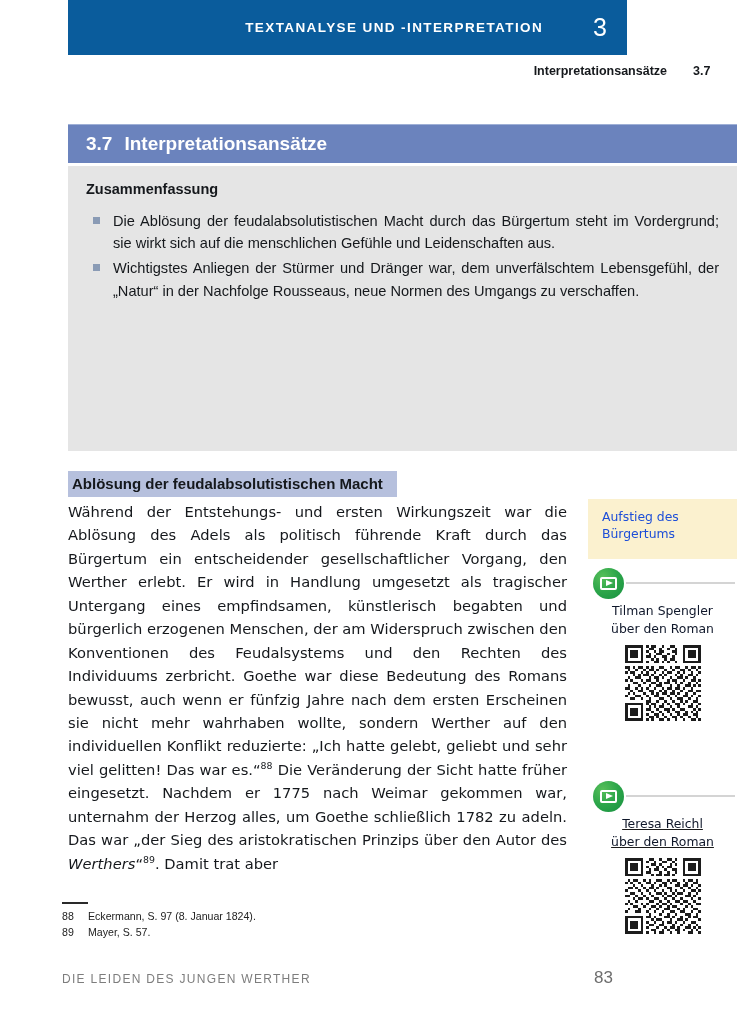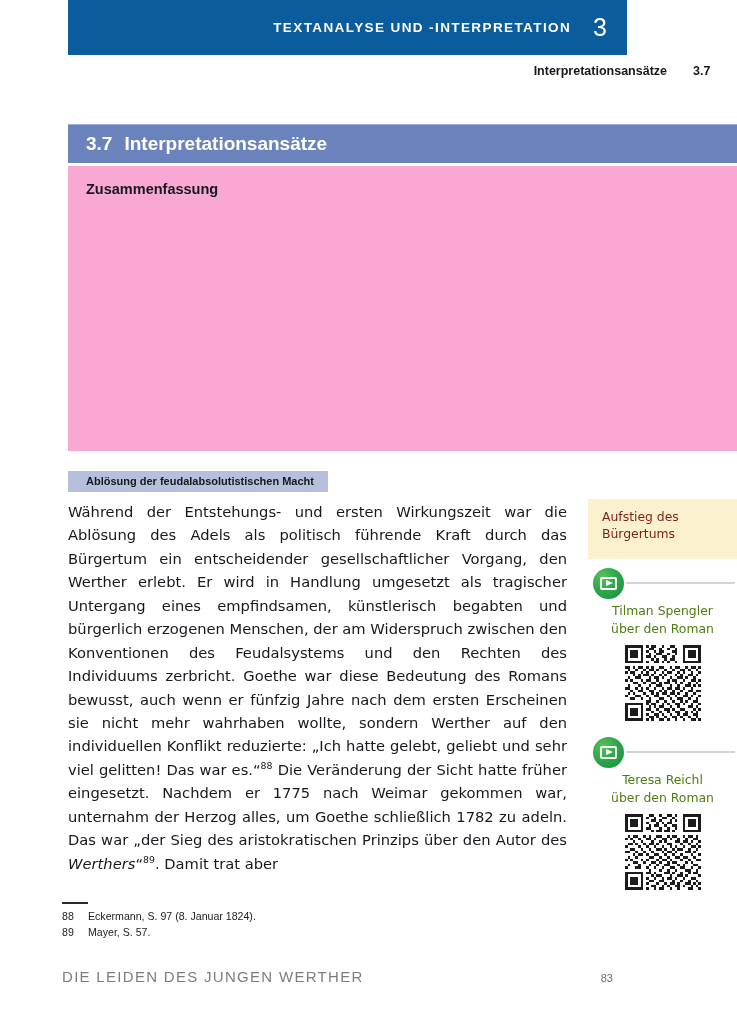--- a/index.html
+++ b/index.html
@@ -19,20 +19,21 @@
   .page { position: absolute; inset: 0; }
 
   
   .banner {
     position: absolute;
     left: 68px; top: 0; width: 559px; height: 55px;
     background: #0a5c9c;
     display: flex;
     align-items: center;
     justify-content: flex-end;
+    gap: 28px;
   }
   .banner-title {
     color: #ffffff;
     font-family: "Liberation Sans", sans-serif;
     font-size: 13.5px;
     font-weight: 700;
     letter-spacing: 1.4px;
     white-space: nowrap;
   }
   .banner-chapter {
@@ -80,21 +81,21 @@
     font-family: "Liberation Sans", sans-serif;
     font-weight: 700;
     font-size: 19px;
     margin-left: 12px;
   }
 
   
   .summary {
     position: absolute;
     left: 68px; top: 166px; width: 669px; height: 285px;
-    background: #f9a8d4;
+    background: #e5e5e5;
     box-sizing: border-box;
     padding: 15px 18px 0 18px;
   }
   .summary-title {
     font-family: "Liberation Sans", sans-serif;
     font-weight: 700;
     font-size: 14.5px;
     color: #15181c;
     margin-bottom: 13px;
   }
@@ -117,24 +118,24 @@
     color: #15181c;
     text-align: justify;
     max-width: 612px;
   }
 
   
   .subhead {
     position: absolute;
     left: 68px; top: 471px;
     background: #b6c0dd;
-    padding: 4px 14px 5px 18px;
+    padding: 4px 14px 5px 4px;
     font-family: "Liberation Sans", sans-serif;
     font-weight: 700;
-    font-size: 11px;
+    font-size: 15px;
     color: #15181c;
     white-space: nowrap;
   }
   .bodytext {
     position: absolute;
     left: 68px; top: 500px; width: 499px;
     font-family: "DejaVu Sans", sans-serif;
     font-size: 14.7px;
     line-height: 1.595;
     color: #15181c;
@@ -148,26 +149,26 @@
   
   .marginnote {
     position: absolute;
     left: 588px; top: 499px; width: 149px; height: 60px;
     background: #fbf1cf;
     box-sizing: border-box;
     padding: 9px 10px 0 14px;
     font-family: "DejaVu Sans", sans-serif;
     font-size: 12.4px;
     line-height: 1.38;
-    color: #7f1d1d;
+    color: #1d4ed8;
   }
 
   .media { position: absolute; left: 588px; width: 149px; }
   .media-1 { top: 566px; }
-  .media-2 { top: 735px; }
+  .media-2 { top: 779px; text-decoration: underline; }
 
   .media-head {
     position: relative;
     height: 34px;
     display: flex;
     align-items: center;
   }
   .play-badge {
     position: relative;
     width: 31px; height: 31px;
@@ -196,21 +197,21 @@
     flex: 1 1 auto;
     height: 2px;
     background: #d4d4d4;
     margin-left: 2px;
     margin-right: 2px;
   }
   .media-caption {
     font-family: "DejaVu Sans", sans-serif;
     font-size: 12.4px;
     line-height: 1.42;
-    color: #4d7c0f;
+    color: #0f172a;
     text-align: center;
     margin-top: 2px;
   }
   .qr {
     width: 76px; height: 76px;
     margin: 8px auto 0 auto;
     display: block;
   }
 
   
@@ -233,22 +234,22 @@
   
   .footer {
     position: absolute;
     left: 62px; top: 968px; width: 613px;
     display: flex;
     justify-content: space-between;
     align-items: baseline;
     font-family: "Liberation Sans", sans-serif;
     color: #7d7d7d;
   }
-  .footer-title { font-size: 15px; letter-spacing: 1.3px; }
-  .footer-page { font-size: 11px; color: #6d6d6d; margin-right: 62px; }
+  .footer-title { font-size: 12px; letter-spacing: 1.3px; }
+  .footer-page { font-size: 17px; color: #6d6d6d; margin-right: 62px; }
 </style>
 </head>
 <body>
 
 <div class="page">
 
   <div class="banner">
     <span class="banner-title">TEXTANALYSE UND -INTERPRETATION</span>
     <span class="banner-chapter">3</span>
   </div>
@@ -259,20 +260,28 @@
   </div>
 
   <div class="sectionbar">
     <span class="sectionbar-num">3.7</span>
     <span class="sectionbar-title">Interpretationsansätze</span>
   </div>
 
   <div class="summary">
     <div class="summary-title">Zusammenfassung</div>
     <ul class="summary-list">
+      <li class="summary-item">
+        <span class="bullet-sq"></span>
+        <span class="summary-text">Die Ablösung der feudalabsolutistischen Macht durch das Bürgertum steht im Vordergrund; sie wirkt sich auf die menschlichen Gefühle und Leidenschaften aus.</span>
+      </li>
+      <li class="summary-item">
+        <span class="bullet-sq"></span>
+        <span class="summary-text">Wichtigstes Anliegen der Stürmer und Dränger war, dem unverfälschtem Lebensgefühl, der „Natur“ in der Nachfolge Rousseaus, neue Normen des Umgangs zu verschaffen.</span>
+      </li>
     </ul>
   </div>
 
   <div class="subhead">Ablösung der feudalabsolutistischen Macht</div>
 
   <div class="bodytext">
     <span>Während der Entstehungs- und ersten Wirkungszeit war die Ablösung des Adels als politisch führende Kraft durch das Bürgertum ein entscheidender gesellschaftlicher Vorgang, den Werther erlebt. Er wird in Handlung umgesetzt als tragischer Untergang eines empfindsamen, künstlerisch begabten und bürgerlich erzogenen Menschen, der am Widerspruch zwischen den Konventionen des Feudalsystems und den Rechten des Individuums zerbricht. Goethe war diese Bedeutung des Romans bewusst, auch wenn er fünfzig Jahre nach dem ersten Erscheinen sie nicht mehr wahrhaben wollte, sondern Werther auf den individuellen Konflikt reduzierte: „Ich hatte gelebt, geliebt und sehr viel gelitten! Das war es.“</span><sup>88</sup><span> Die Veränderung der Sicht hatte früher eingesetzt. Nachdem er 1775 nach Weimar gekommen war, unternahm der Herzog alles, um Goethe schließlich 1782 zu adeln. Das war „der Sieg des aristokratischen Prinzips über den Autor des </span><i>Werthers</i><span>“</span><sup>89</sup><span>. Damit trat aber</span>
   </div>
 
   <div class="marginnote">Aufstieg des Bürgertums</div>

